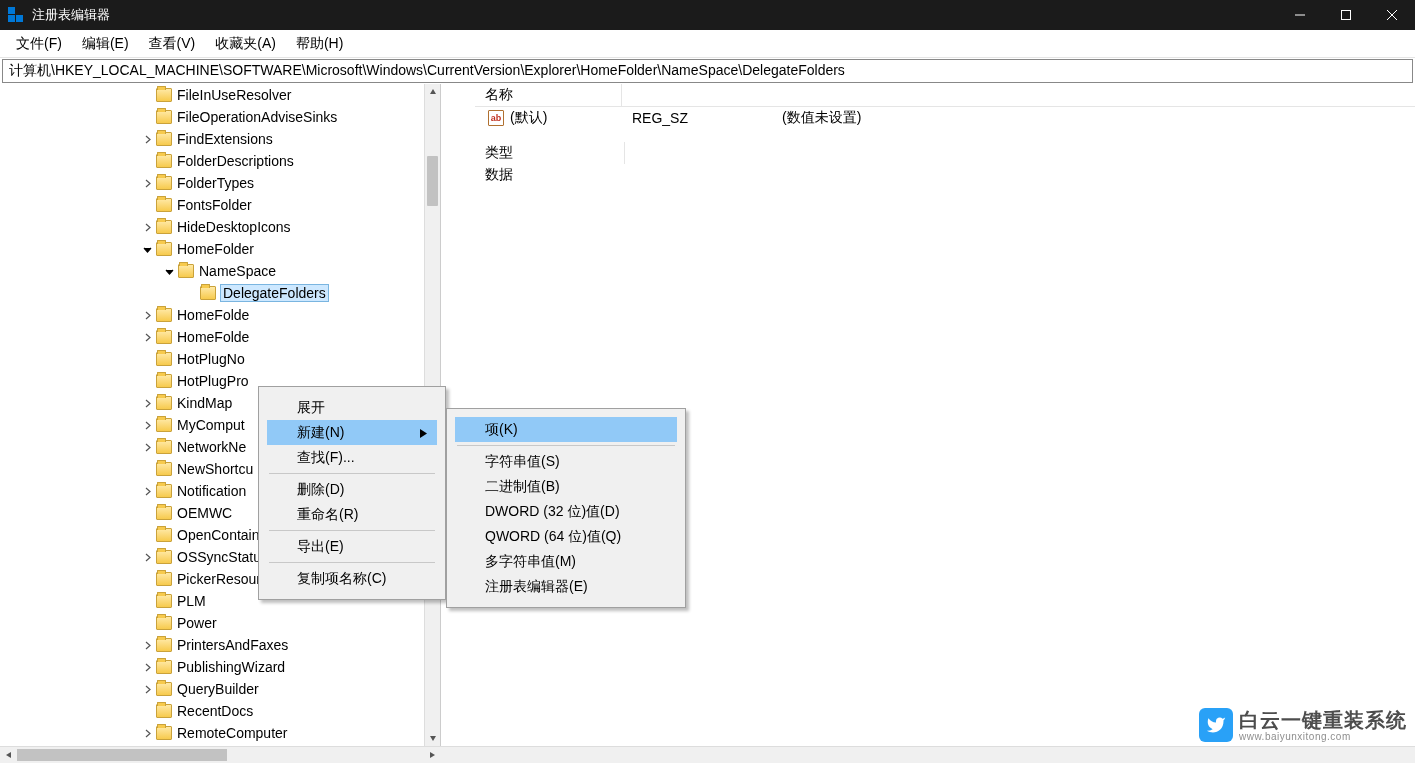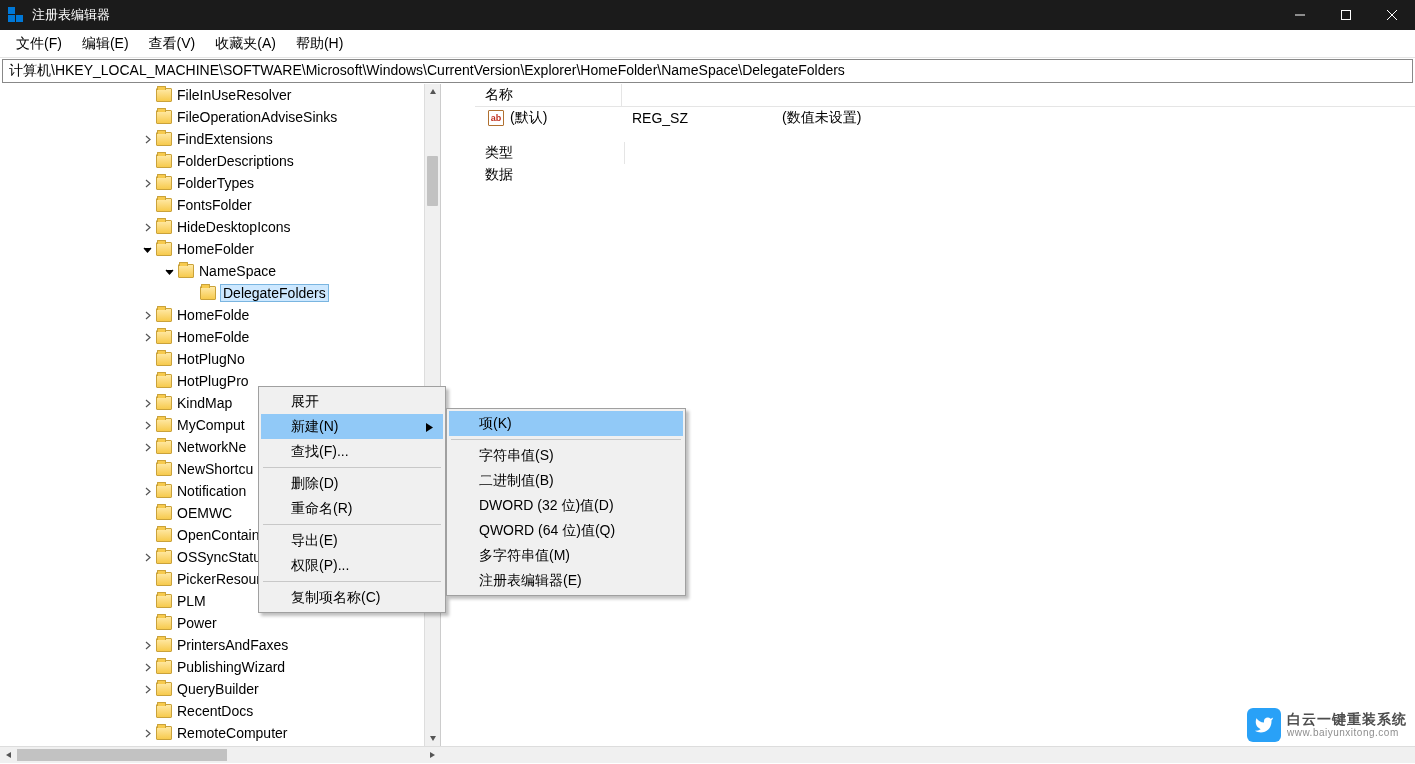--- a/index.html
+++ b/index.html
@@ -38,34 +38,34 @@
   .val-row .c1{width:147px; padding-left:13px; display:flex; align-items:center;}
   .val-row .c2{width:150px; padding-left:10px;}
   .val-row .c3{flex:1; padding-left:10px;}
   .ab-icon { width:16px;height:16px; border:1px solid #b07030; background:#fff; margin-right:6px; display:flex;align-items:center;justify-content:center;font-size:9px;font-weight:bold;color:#c03020; border-radius:1px;}
   .hscroll { height:17px; background:#f0f0f0; border-top:1px solid #ddd; display:flex; position:relative;}
   .hscroll .btn{width:17px;display:flex;align-items:center;justify-content:center;}
   .hscroll .btn svg{width:8px;height:8px;fill:#555;}
   .hscroll .track{flex:1;position:relative;}
   .hscroll .thumb{position:absolute;top:2px;bottom:2px;left:0;width:210px;background:#c2c2c2;}
   
-  .ctxmenu { position:absolute; background:#f0f0f0; border:1px solid #a0a0a0; box-shadow:3px 3px 3px rgba(0,0,0,0.25); padding:2px; z-index:50;}
+  .ctxmenu { position:absolute; background:#f0f0f0; border:1px solid #a0a0a0; box-shadow:3px 3px 3px rgba(0,0,0,0.25); padding:8px; z-index:50;}
   .ctx-item { height:25px; padding:0 28px 0 30px; display:flex; align-items:center; font-size:14px; position:relative; white-space:nowrap;}
   .ctx-item.hl { background:#91c9f7; }
   .ctx-sep { height:1px; background:#c8c8c8; margin:3px 2px; }
   .ctx-arrow { position:absolute; right:10px; top:50%; transform:translateY(-50%); }
   .ctx-arrow svg{width:7px;height:9px;fill:#000;}
   .ctxmenu.m1{ left:258px; top:302px; width:188px; }
   .ctxmenu.m2{ left:446px; top:324px; width:240px; }
   
   .watermark{position:absolute;right:8px;bottom:4px;display:flex;align-items:center;opacity:0.95;z-index:60;}
   .wm-badge{width:34px;height:34px;border-radius:6px;background:#1e9df7;display:flex;align-items:center;justify-content:center;margin-right:6px;}
   .wm-badge svg{width:20px;height:20px;fill:#fff;}
   .wm-text{display:flex;flex-direction:column;line-height:1.1;}
-  .wm-main{font-size:14px;font-weight:600;color:#444;letter-spacing:1px;}
+  .wm-main{font-size:20px;font-weight:600;color:#444;letter-spacing:1px;}
   .wm-sub{font-size:10px;color:#888;letter-spacing:0.5px;}
 </style>
 </head>
 <body>
 
 <div class="titlebar">
   <span class="titlebar-icon">
       <span></span>
       <span></span>
       <span></span>
@@ -399,23 +399,20 @@
       <div class="ctx-item">
         <span>删除(D)</span>
       </div>
       <div class="ctx-item">
         <span>重命名(R)</span>
       </div>
       <div class="ctx-sep"></div>
       <div class="ctx-item">
         <span>导出(E)</span>
       </div>
-      <div class="ctx-item">
-        <span>权限(P)...</span>
-      </div>
       <div class="ctx-sep"></div>
       <div class="ctx-item">
         <span>复制项名称(C)</span>
       </div>
     </div>
 
   <div class="ctxmenu m2" id="ctx2">
       <div class="ctx-item hl">
         <span>项(K)</span>
       </div>

